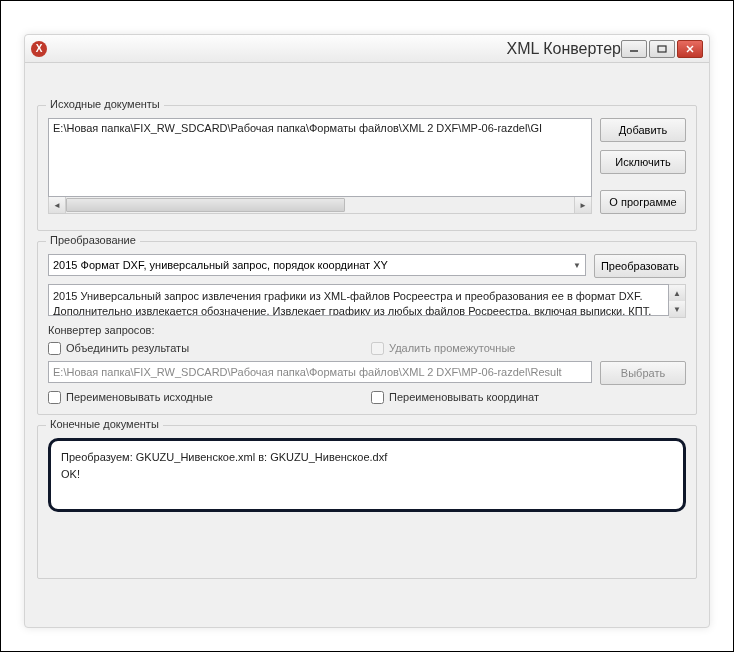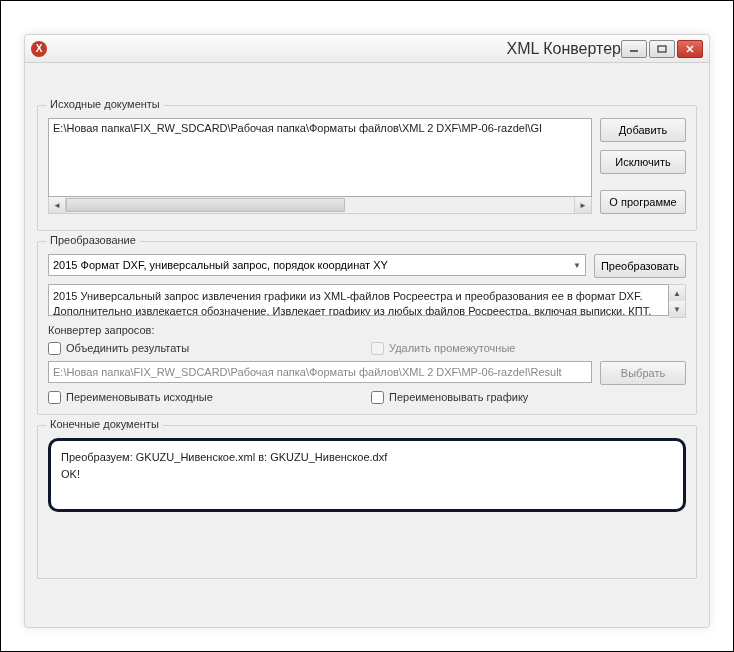--- a/index.html
+++ b/index.html
@@ -136,21 +136,21 @@
           <button class="btn" disabled="">Выбрать</button>
         </div>
 
         <div class="row" style="align-items:center;margin-bottom:0">
           <label class="checkbox half">
             <input type="checkbox" style="">
             <span>Переименовывать исходные</span>
           </label>
           <label class="checkbox half">
             <input type="checkbox" style="">
-            <span>Переименовывать графику</span>
+            <span>Переименовывать координат</span>
           </label>
         </div>
       </div>
 
       <div class="groupbox" style="padding-bottom:66px">
         <div class="groupbox-title">Конечные документы</div>
         <div class="output">
           <div>Преобразуем: GKUZU_Нивенское.xml в: GKUZU_Нивенское.dxf</div>
           <div>OK!</div>
         </div>

